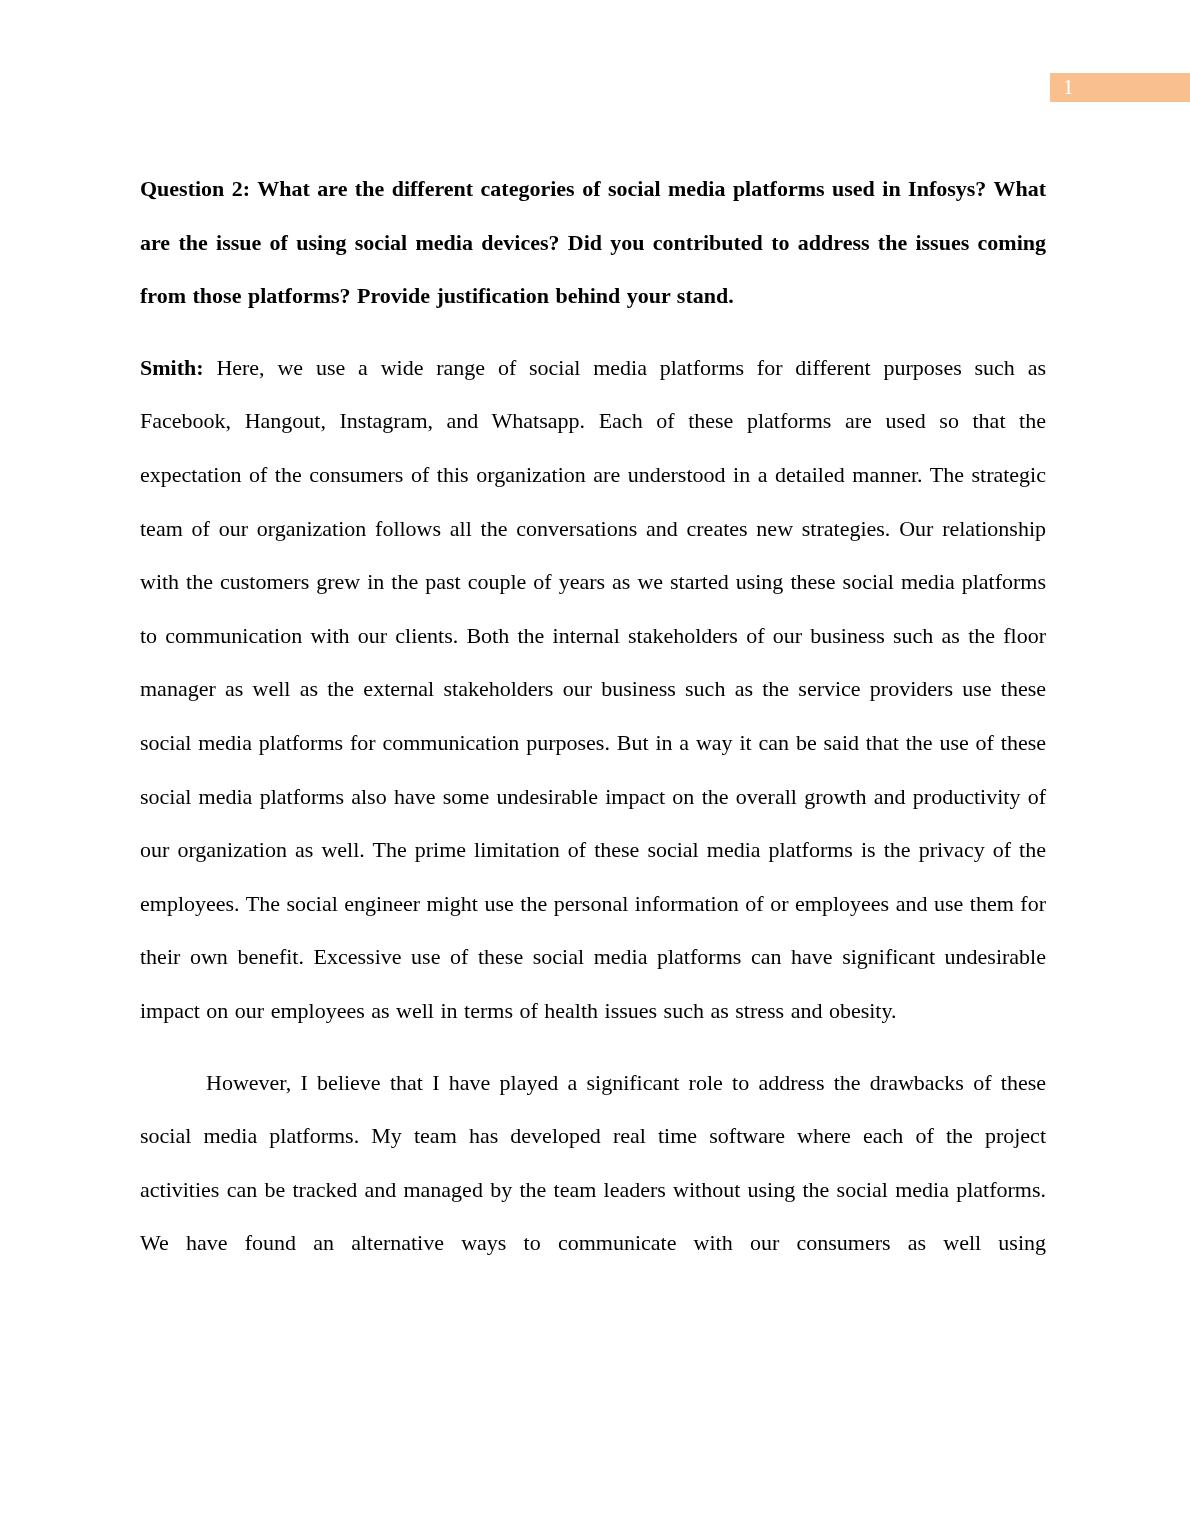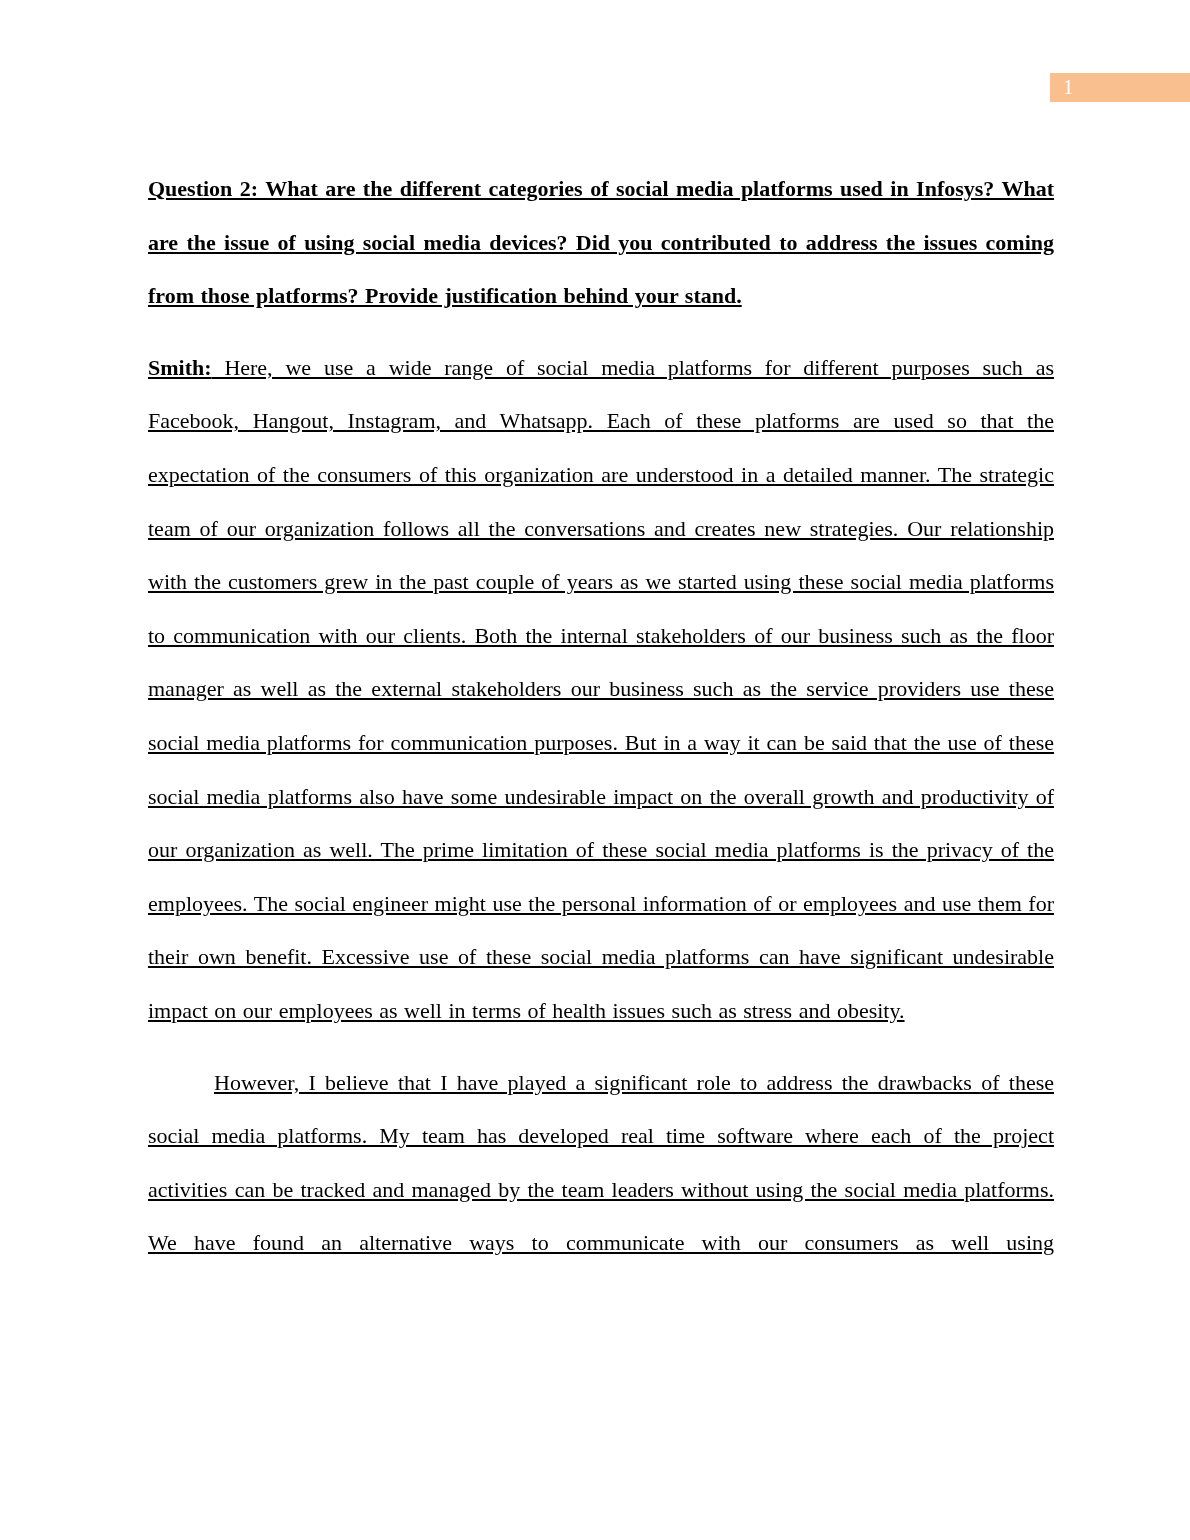--- a/index.html
+++ b/index.html
@@ -31,24 +31,23 @@
     align-items: center;
   }
   .page-number-box span {
     color: #ffffff;
     font-size: 21px;
     padding-left: 13px;
     line-height: 29px;
   }
   .content {
     position: absolute;
-    left: 148px;
+    left: 140px;
     top: 162px;
     width: 906px;
-    text-decoration: underline;
   }
   .content p {
     margin: 0 0 18px 0;
     font-size: 22px;
     line-height: 53.6px;
     text-align: justify;
     word-spacing: 1px;
   }
   p.heading {
     font-weight: bold;

